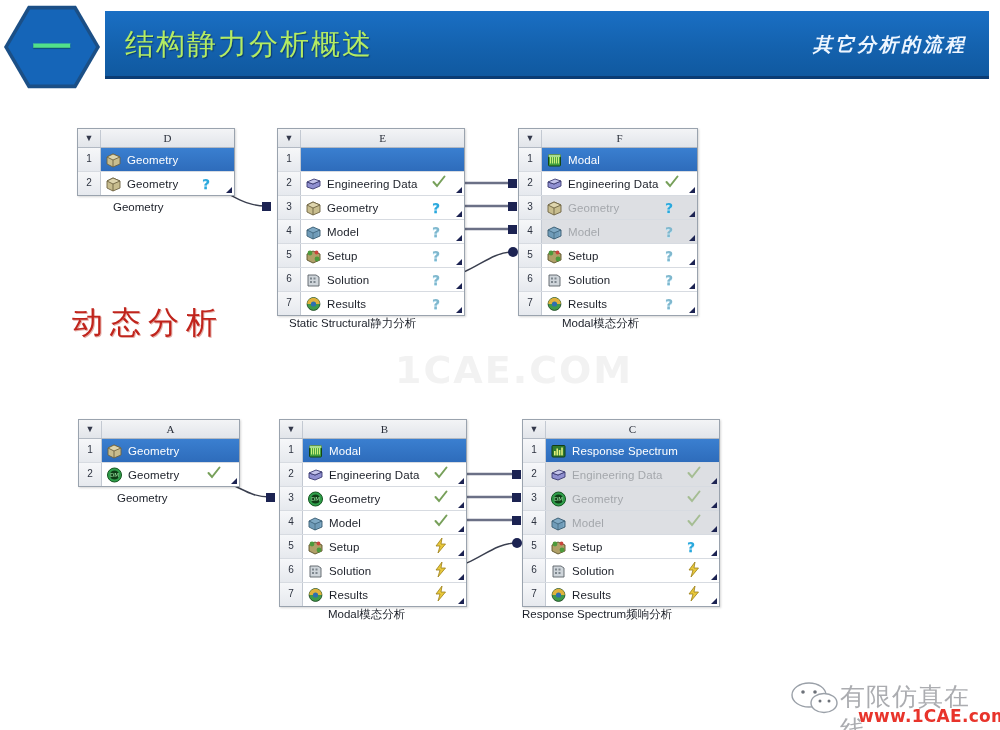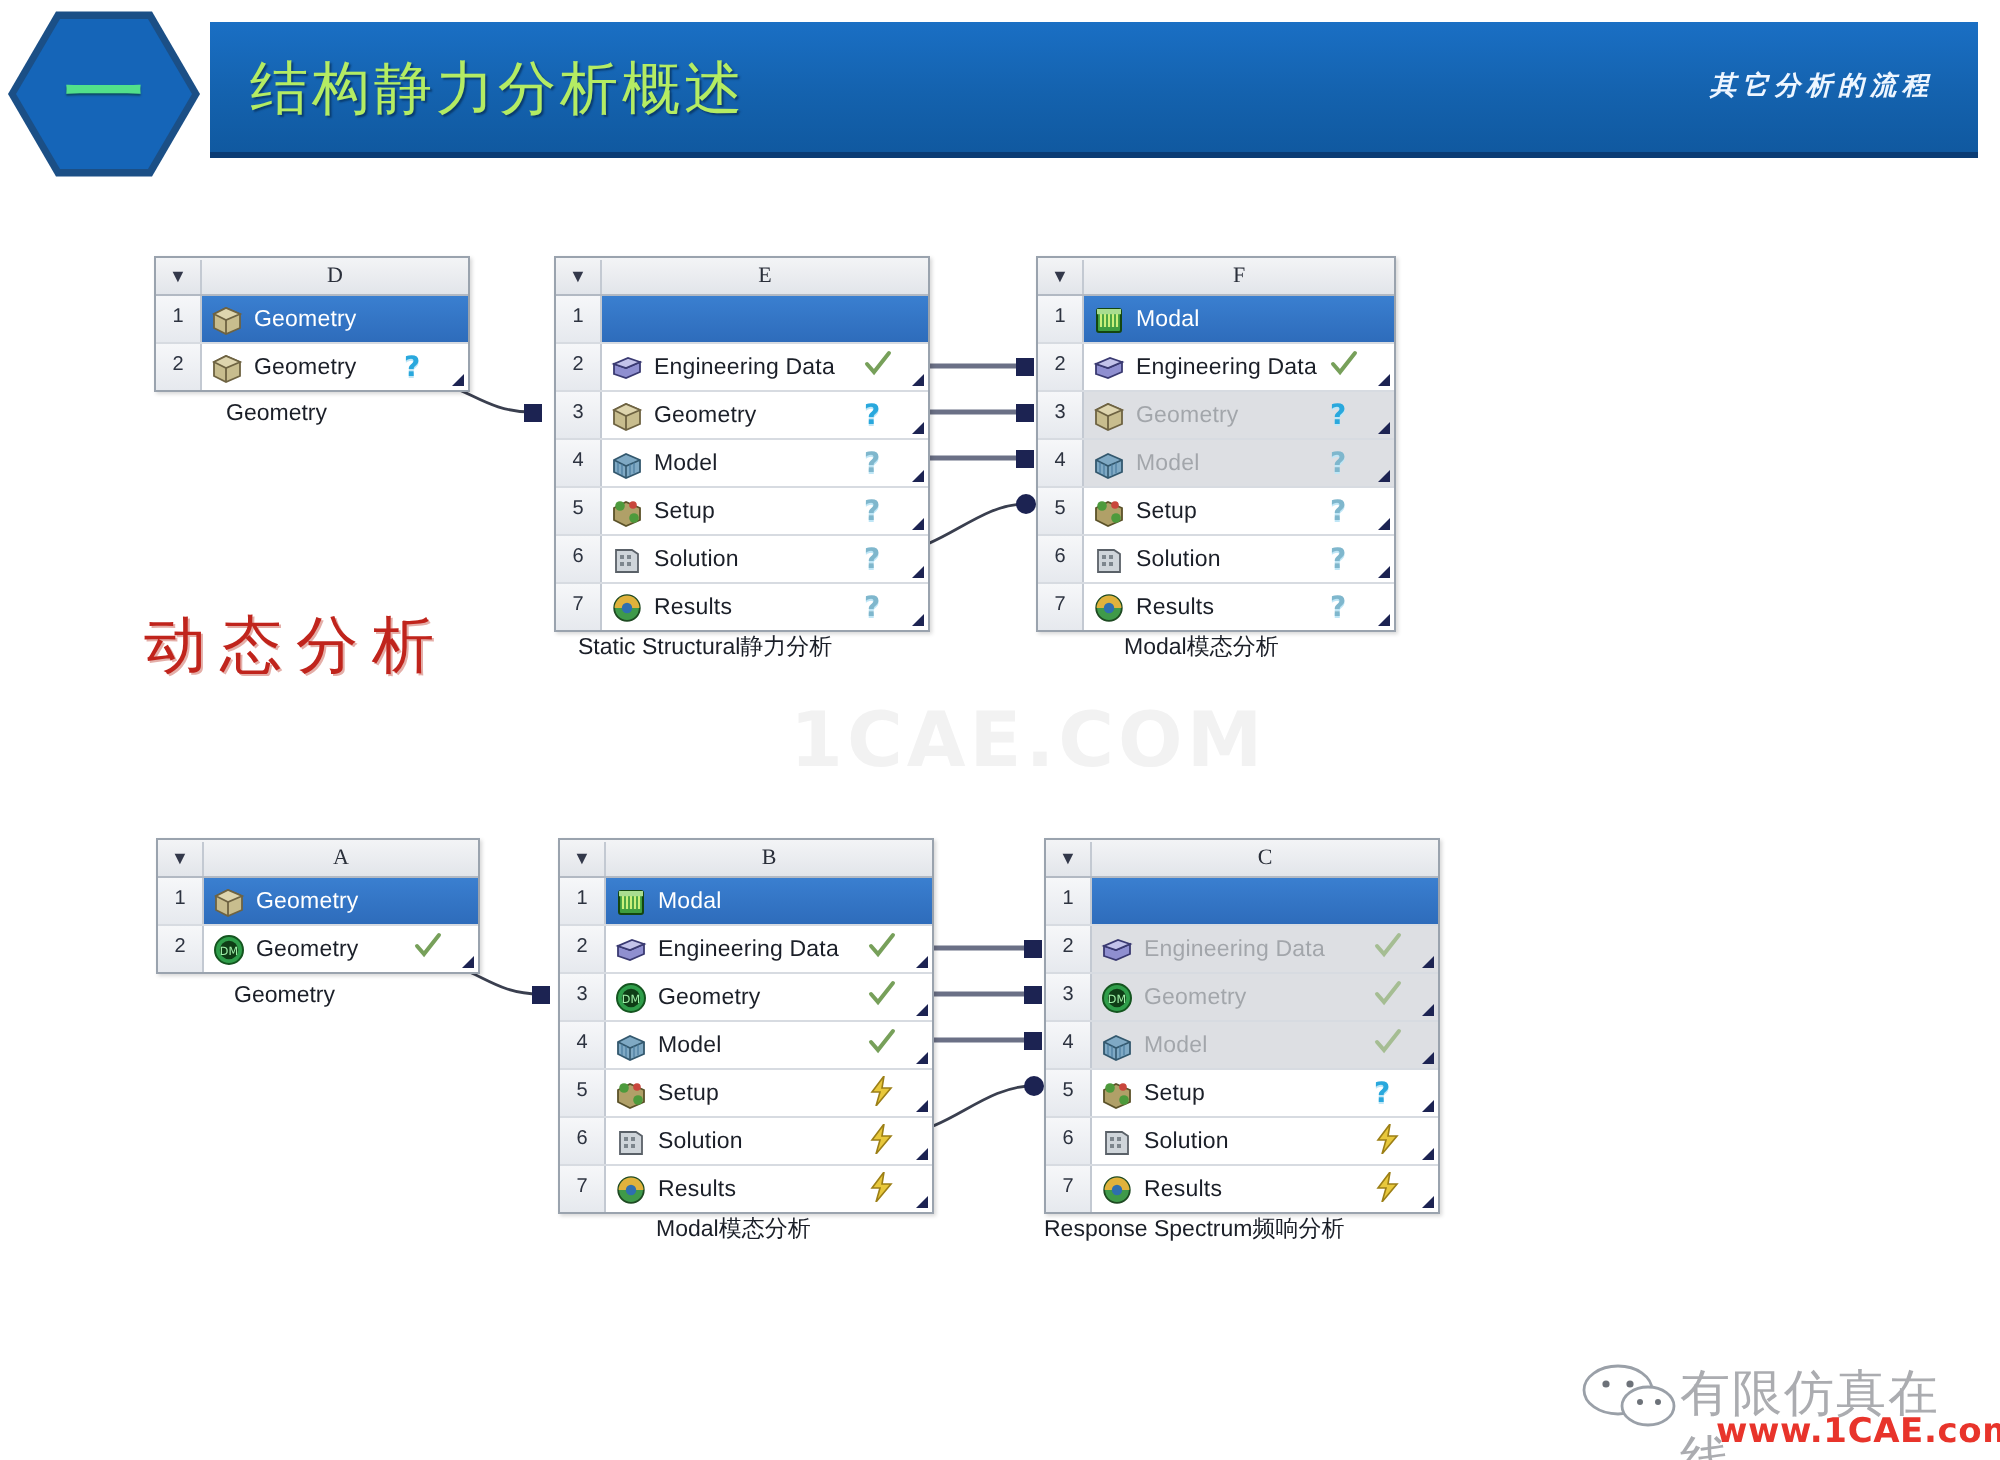--- a/index.html
+++ b/index.html
@@ -33,21 +33,21 @@
     border-bottom:3px solid #0b3c74;
   }
   .title-main{
     position:absolute;left:20px;top:4px;
     font-size:29px;line-height:58px;letter-spacing:2px;
     color:#b4ec63;font-family:"DejaVu Sans",sans-serif;
     text-shadow:1px 1px 1px rgba(0,30,60,.55);
   }
   .title-sub{
     position:absolute;right:22px;top:22px;
-    font-size:13px;line-height:22px;letter-spacing:3px;
+    font-size:19px;line-height:22px;letter-spacing:3px;
     color:#eef6ff;font-weight:bold;font-style:italic;
     font-family:"DejaVu Serif",serif;
   }
 
   
   #watermark-center{
     position:absolute;left:395px;top:348px;
     font-size:38px;font-weight:bold;letter-spacing:2px;
     color:#f2f2f2;font-family:"DejaVu Sans",sans-serif;
     pointer-events:none;user-select:none;
@@ -558,20 +558,31 @@
   </div>
 <div class="caption" style="left:328px;top:607px;">Modal模态分析</div>
 
 <div class="sys" id="sys-C" style="left:522px;top:419px;width:196px;">
     <div class="sys-head">
       <span class="caret">▼</span>
       <span class="letter">C</span>
     </div>
     <div class="row header-row">
       <span class="num">1</span>
+      <span class="body">
+        <span class="ico"><svg width="17" height="16" viewBox="0 0 17 16">
+            <rect x="2" y="2.5" width="13" height="11.5" rx="1" fill="#2f7a2f" stroke="#123d12" stroke-width="1"></rect>
+            <rect x="4" y="8" width="1.6" height="4.4" fill="#e3f07a"></rect>
+            <rect x="6.4" y="5.5" width="1.6" height="6.9" fill="#e3f07a"></rect>
+            <rect x="8.8" y="7" width="1.6" height="5.4" fill="#e3f07a"></rect>
+            <rect x="11.2" y="4.5" width="1.6" height="7.9" fill="#e3f07a"></rect>
+          </svg></span>
+        <span class="lbl">Response Spectrum</span>
+        <span class="state"></span>
+      </span>
     </div>
     <div class="row dim">
       <span class="num">2</span>
       <span class="body">
         <span class="ico"><svg width="17" height="16" viewBox="0 0 17 16">
             <polygon points="2,11 8,13 15,10 15,5 8,8 2,6" fill="#8f8fd0" stroke="#3a3a72" stroke-width=".9"></polygon>
             <polygon points="2,6 8,8 15,5 9,3" fill="#c3c3ea" stroke="#3a3a72" stroke-width=".9"></polygon>
           </svg></span>
         <span class="lbl">Engineering Data</span>
         <span class="state">

